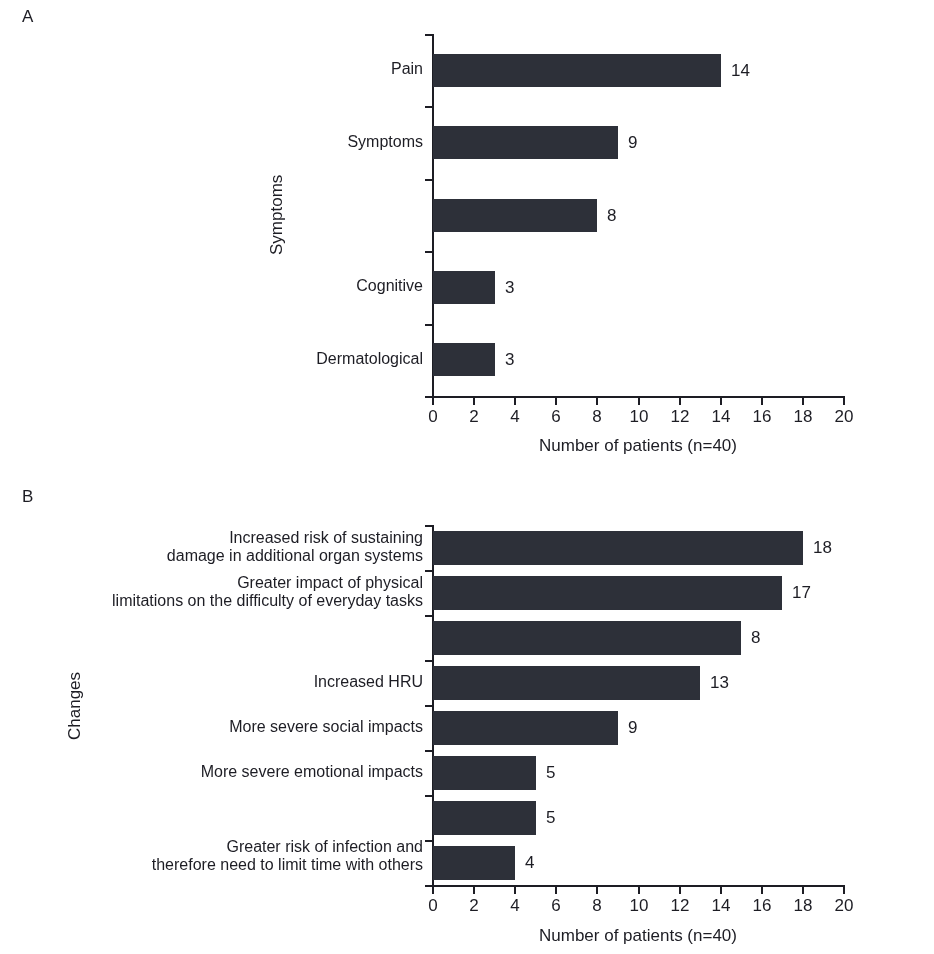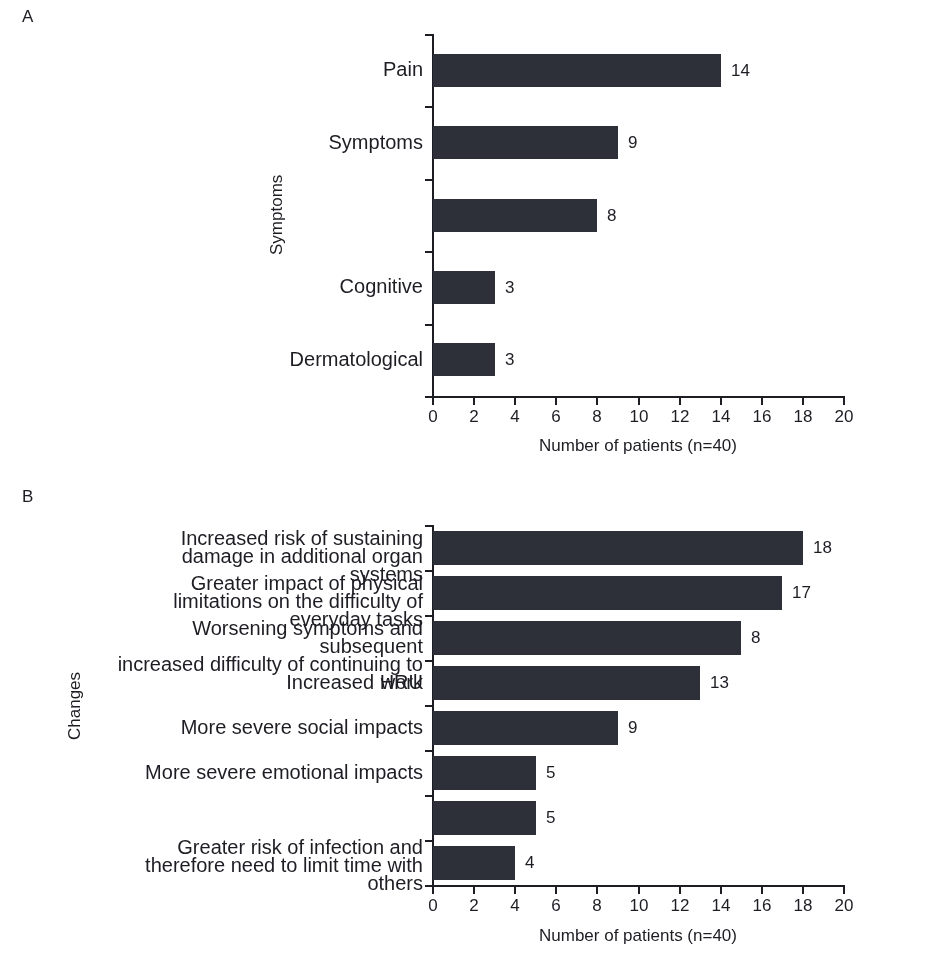--- a/index.html
+++ b/index.html
@@ -38,21 +38,21 @@
   }
 
   
   .bar{
     position:absolute;background:#2d3039;
   }
   .barlabel{
     position:absolute;font-size:17px;line-height:17px;white-space:nowrap;
   }
   .catlabel{
-    position:absolute;font-size:20px;line-height:18px;
+    position:absolute;font-size:16px;line-height:18px;
     text-align:right;white-space:pre-line;
   }
 
   
   .xtitle{
     position:absolute;font-size:17px;line-height:17px;
     width:460px;text-align:center;
   }
   .ytitle{
     position:absolute;font-size:17px;line-height:17px;
@@ -157,22 +157,20 @@
       <div class="bar" style="left: 433px; top: 51px; width: 370px; height: 34px; background: rgb(45, 48, 57);"></div>
       <div class="barlabel" style="left: 813px; top: 59px;">18</div>
       <div class="catlabel" style="width: 320px; left: 103px; top: 48.5px;">Increased risk of sustaining
 damage in additional organ systems</div>
       <div class="bar" style="left: 433px; top: 96px; width: 349px; height: 34px; background: rgb(45, 48, 57);"></div>
       <div class="barlabel" style="left: 792px; top: 104px;">17</div>
       <div class="catlabel" style="width: 320px; left: 103px; top: 93.5px;">Greater impact of physical
 limitations on the difficulty of everyday tasks</div>
       <div class="bar" style="left: 433px; top: 141px; width: 308px; height: 34px; background: rgb(45, 48, 57);"></div>
       <div class="barlabel" style="left: 751px; top: 149px;">8</div>
-      <div class="catlabel" style="width: 320px; left: 103px; top: 138.5px;">Worsening symptoms and subsequent
-increased difficulty of continuing to work</div>
       <div class="bar" style="left: 433px; top: 186px; width: 267px; height: 34px; background: rgb(45, 48, 57);"></div>
       <div class="barlabel" style="left: 710px; top: 194px;">13</div>
       <div class="catlabel" style="width: 320px; left: 103px; top: 192.5px;">Increased HRU</div>
       <div class="bar" style="left: 433px; top: 231px; width: 185px; height: 34px; background: rgb(45, 48, 57);"></div>
       <div class="barlabel" style="left: 628px; top: 239px;">9</div>
       <div class="catlabel" style="width: 320px; left: 103px; top: 237.5px;">More severe social impacts</div>
       <div class="bar" style="left: 433px; top: 276px; width: 103px; height: 34px; background: rgb(45, 48, 57);"></div>
       <div class="barlabel" style="left: 546px; top: 284px;">5</div>
       <div class="catlabel" style="width: 320px; left: 103px; top: 282.5px;">More severe emotional impacts</div>
       <div class="bar" style="left: 433px; top: 321px; width: 103px; height: 34px; background: rgb(45, 48, 57);"></div>

